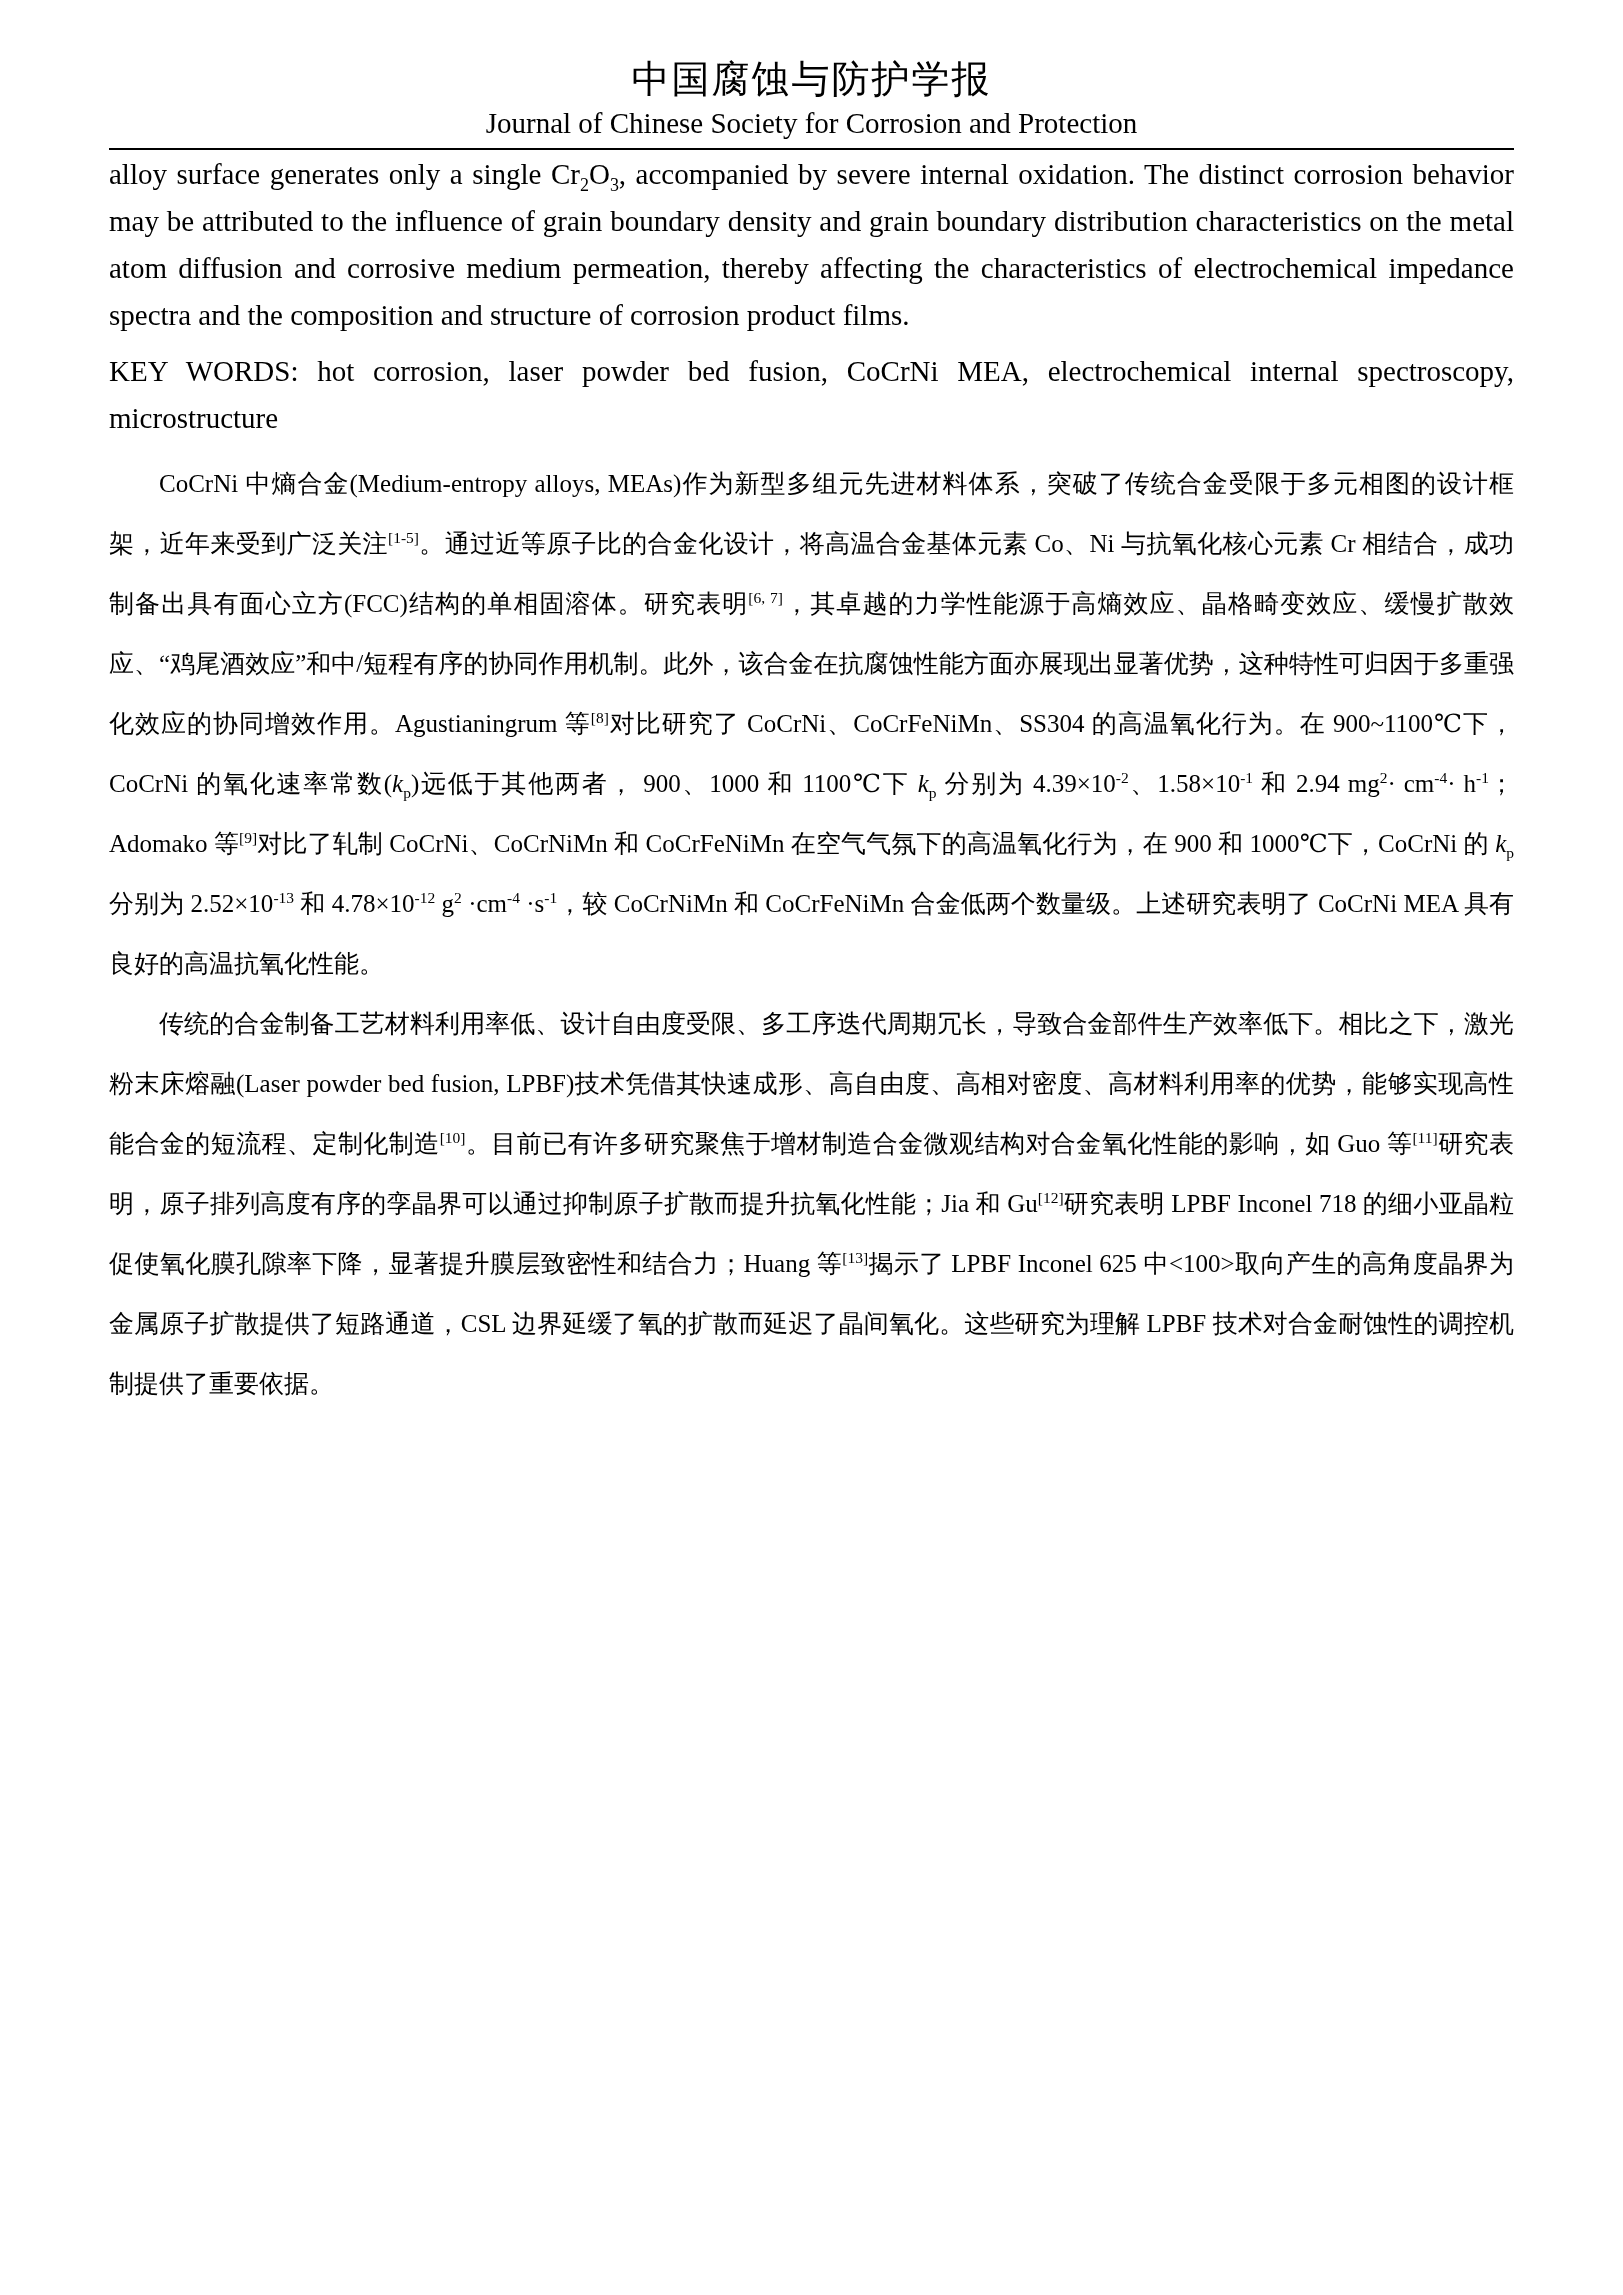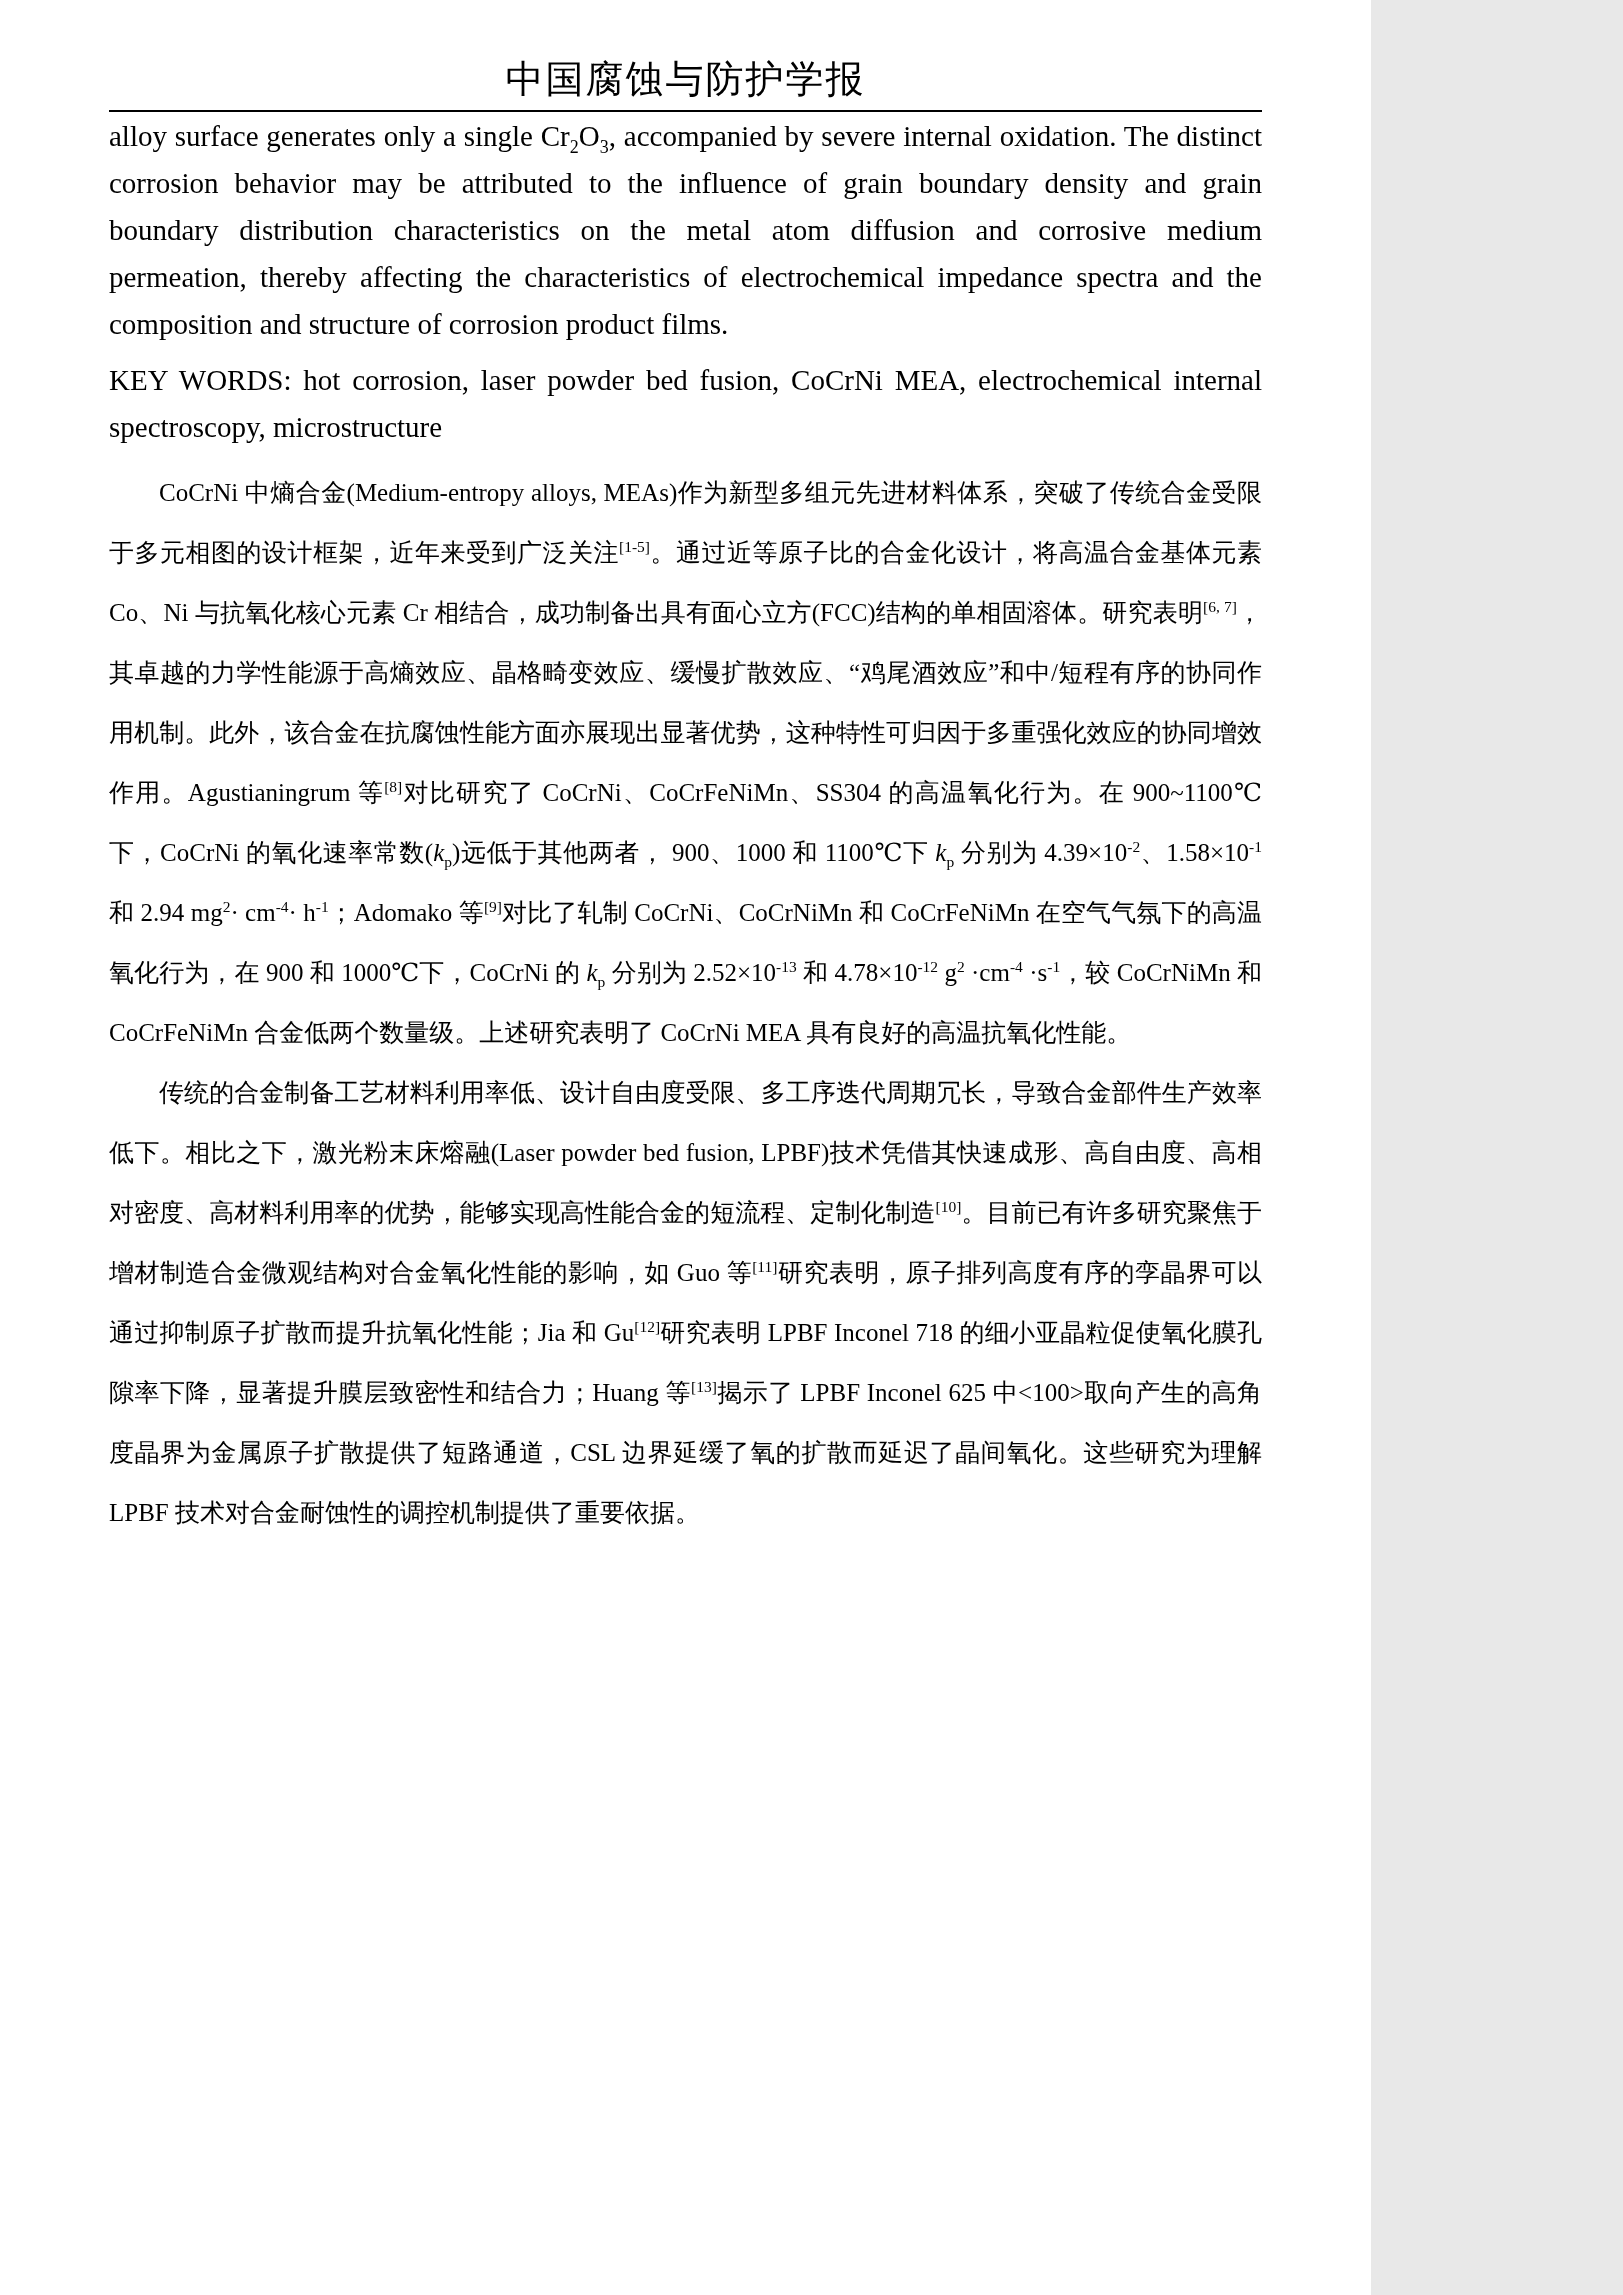--- a/index.html
+++ b/index.html
@@ -3,21 +3,21 @@
 <meta charset="utf-8">
 <style>
   * { margin: 0; padding: 0; box-sizing: border-box; }
   html, body { background: #e8e8e8; }
   body {
     width: 1623px;
     font-family: "Liberation Serif", "DejaVu Serif", serif;
     color: #000;
   }
   .page {
-    width: 1371px;
+    width: 1623px;
     height: 2295px;
     background: #ffffff;
     padding: 58px 109px 0 109px;
     overflow: hidden;
   }
   .header { text-align: center; }
   .title-zh {
     font-size: 38px;
     letter-spacing: 2px;
     line-height: 1.15;
@@ -50,20 +50,21 @@
   }
   i { font-style: italic; }
 </style>
 </head>
 <body>
 
 <div class="page">
 
   <header class="header">
     <div class="title-zh">中国腐蚀与防护学报</div>
+    <div class="title-en">Journal of Chinese Society for Corrosion and Protection</div>
     <div class="header-rule"></div>
   </header>
 
   <main class="content">
 
     <p class="en-para">alloy surface generates only a single Cr<sub>2</sub>O<sub>3</sub>, accompanied by severe internal oxidation. The distinct corrosion behavior may be attributed to the influence of grain boundary density and grain boundary distribution characteristics on the metal atom diffusion and corrosive medium permeation, thereby affecting the characteristics of electrochemical impedance spectra and the composition and structure of corrosion product films.</p>
 
     <p class="en-para keywords">KEY WORDS: hot corrosion, laser powder bed fusion, CoCrNi MEA, electrochemical internal spectroscopy, microstructure</p>
 
     <p class="zh-para first">CoCrNi 中熵合金(Medium-entropy alloys, MEAs)作为新型多组元先进材料体系，突破了传统合金受限于多元相图的设计框架，近年来受到广泛关注<sup>[1-5]</sup>。通过近等原子比的合金化设计，将高温合金基体元素 Co、Ni 与抗氧化核心元素 Cr 相结合，成功制备出具有面心立方(FCC)结构的单相固溶体。研究表明<sup>[6, 7]</sup>，其卓越的力学性能源于高熵效应、晶格畸变效应、缓慢扩散效应、“鸡尾酒效应”和中/短程有序的协同作用机制。此外，该合金在抗腐蚀性能方面亦展现出显著优势，这种特性可归因于多重强化效应的协同增效作用。Agustianingrum 等<sup>[8]</sup>对比研究了 CoCrNi、CoCrFeNiMn、SS304 的高温氧化行为。在 900~1100℃下，CoCrNi 的氧化速率常数(<i>k</i><sub>p</sub>)远低于其他两者， 900、1000 和 1100℃下 <i>k</i><sub>p</sub> 分别为 4.39×10<sup>-2</sup>、1.58×10<sup>-1</sup> 和 2.94 mg<sup>2</sup>· cm<sup>-4</sup>· h<sup>-1</sup>；Adomako 等<sup>[9]</sup>对比了轧制 CoCrNi、CoCrNiMn 和 CoCrFeNiMn 在空气气氛下的高温氧化行为，在 900 和 1000℃下，CoCrNi 的 <i>k</i><sub>p</sub> 分别为 2.52×10<sup>-13</sup> 和 4.78×10<sup>-12</sup> g<sup>2</sup> ·cm<sup>-4</sup> ·s<sup>-1</sup>，较 CoCrNiMn 和 CoCrFeNiMn 合金低两个数量级。上述研究表明了 CoCrNi MEA 具有良好的高温抗氧化性能。</p>

